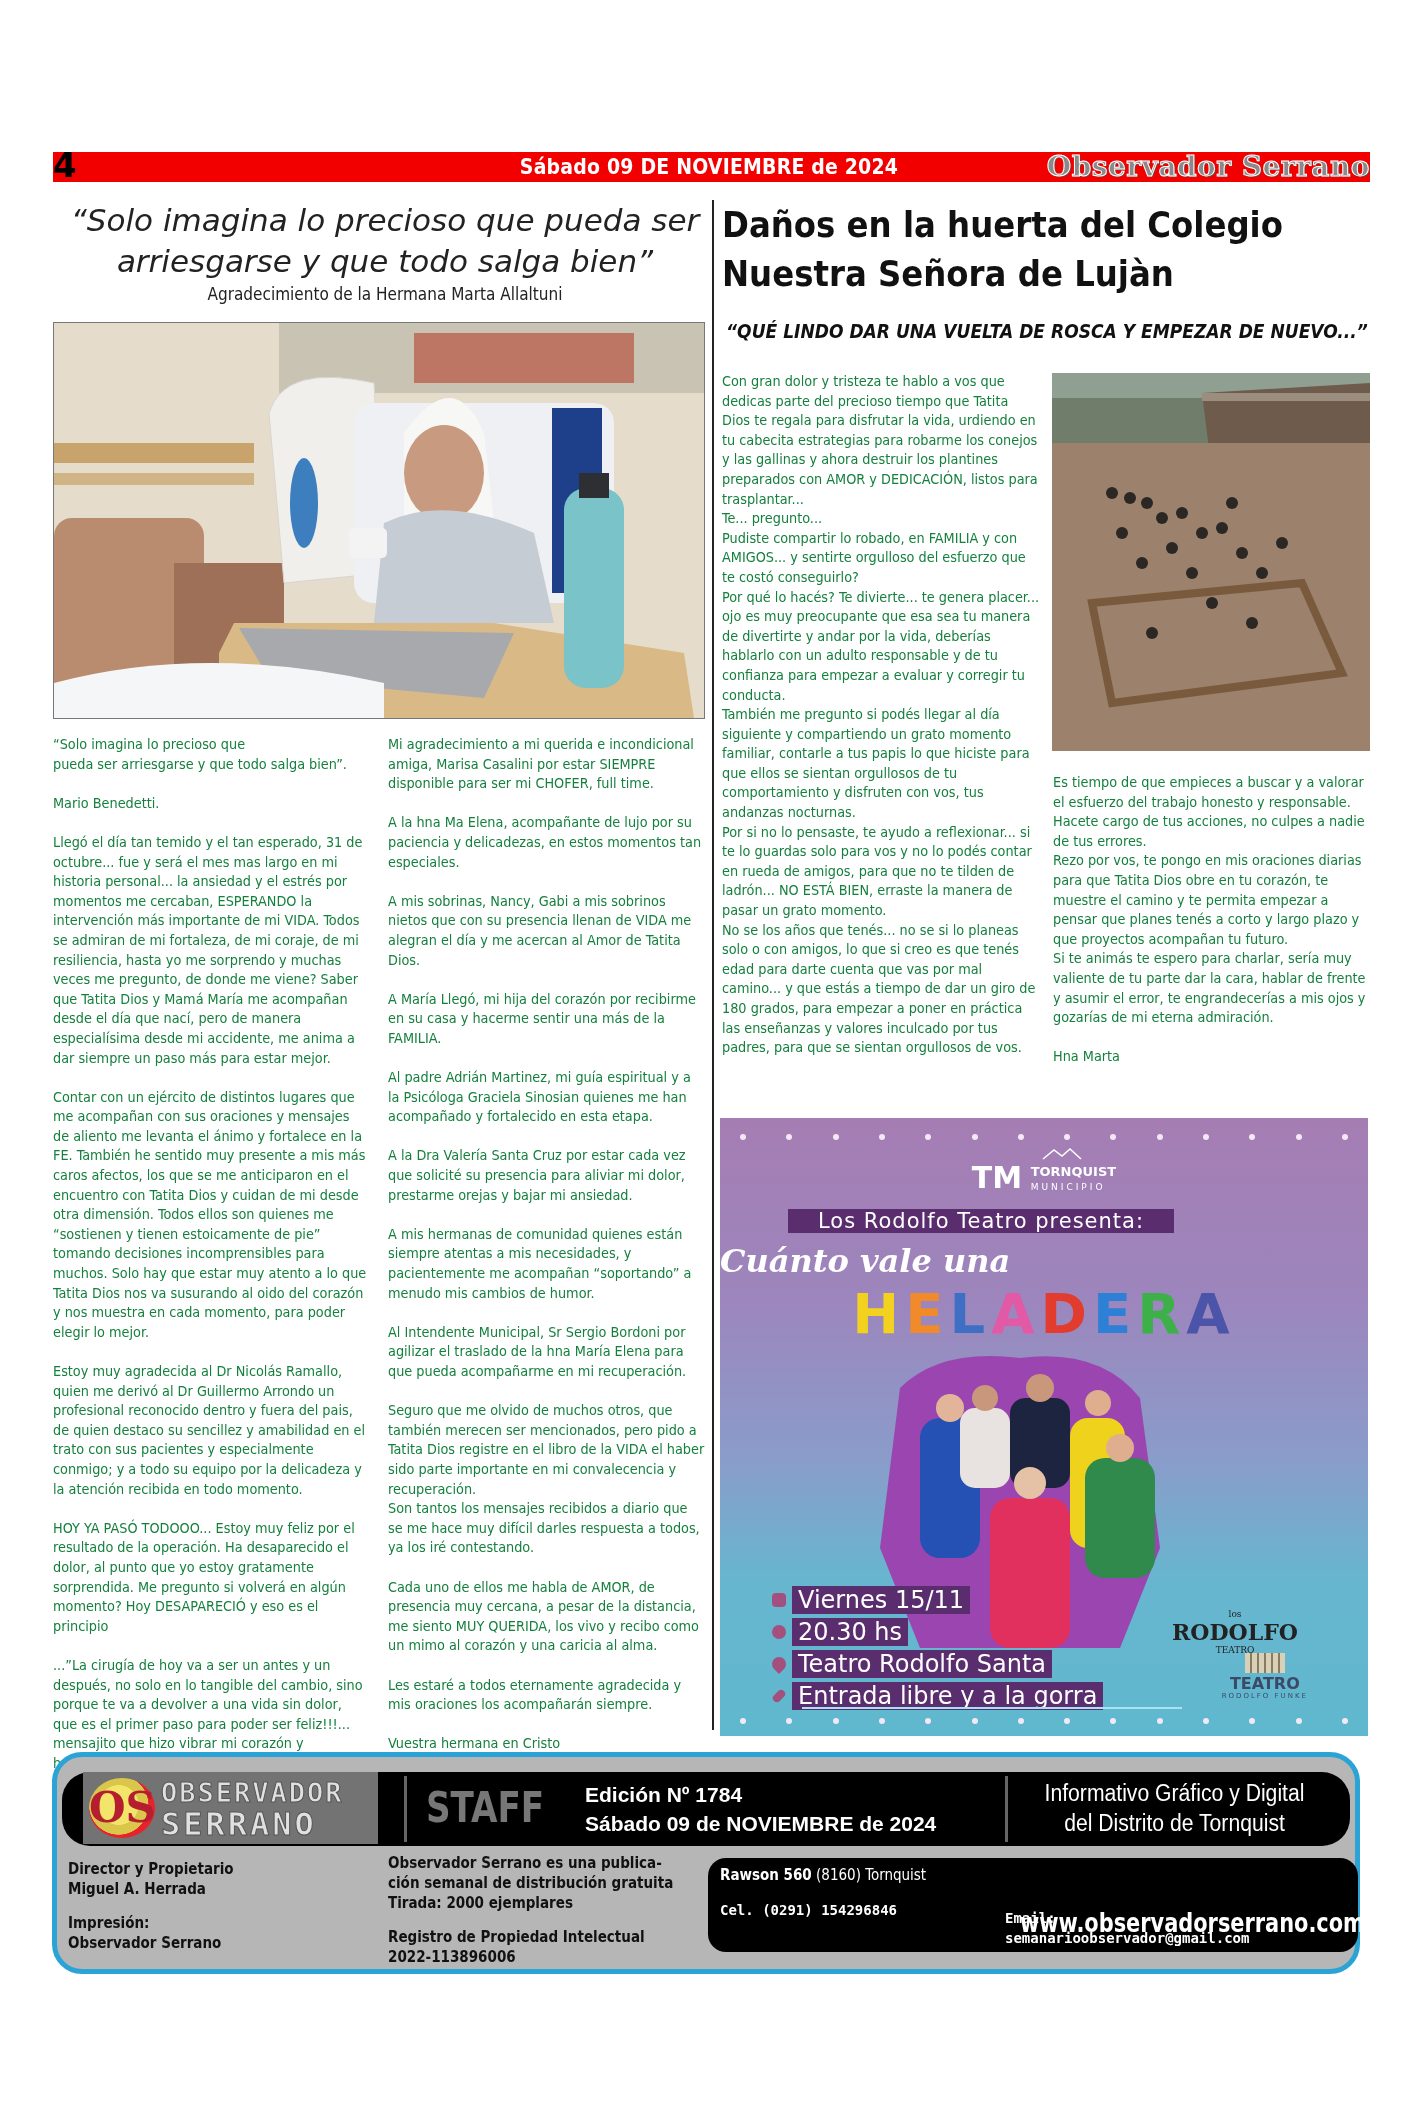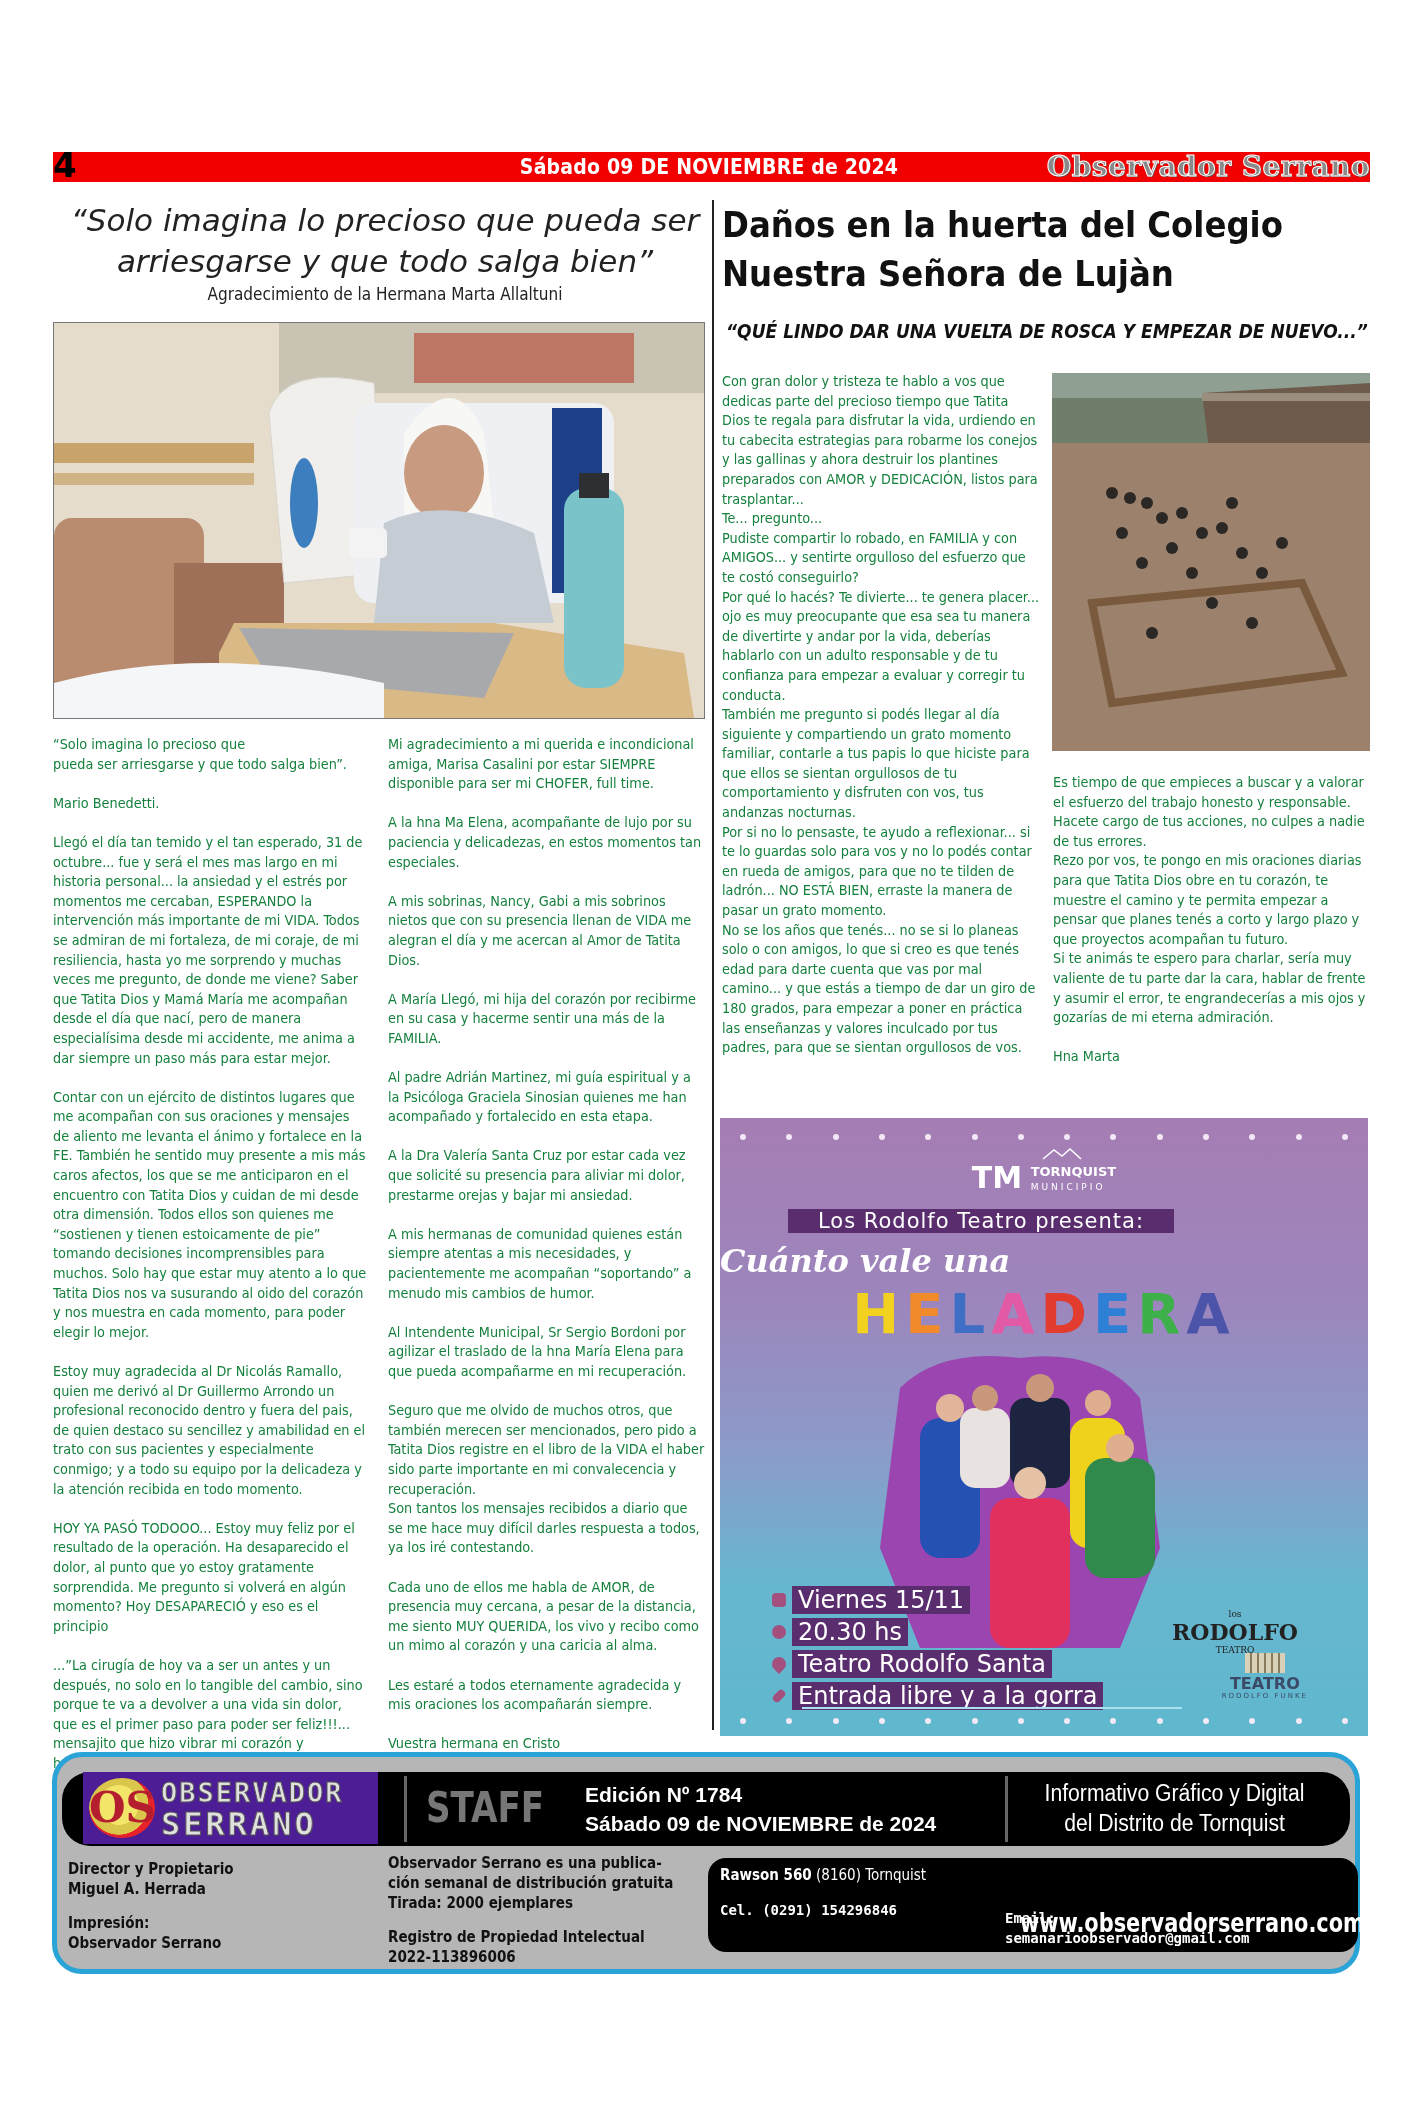--- a/index.html
+++ b/index.html
@@ -63,21 +63,21 @@
   #rod-logo small{display:block;font-size:9px;font-weight:normal;}
   #funke-logo{position:absolute;right:60px;top:535px;text-align:center;color:#3b4a66;}
   #funke-logo .b{width:40px;height:20px;margin:0 auto 3px auto;background:repeating-linear-gradient(90deg,#d9d0b8 0 5px,#8a7b5c 5px 7px);}
   #funke-logo .t{font:bold 16px "DejaVu Sans",sans-serif;line-height:16px;}
   #funke-logo .s{font:7px "DejaVu Sans",sans-serif;letter-spacing:2px;}
   #poster-line{position:absolute;left:82px;width:380px;top:589px;height:2px;background:#a8e2ee;}
 
   
   #staff-box{left:52px;top:1752px;width:1308px;height:222px;border:5px solid #2aa3d6;border-radius:30px;background:#b6b6b6;box-sizing:border-box;}
   #staff-bar{left:62px;top:1772px;width:1288px;height:74px;background:#000;border-radius:28px;}
-  #logo-box{left:83px;top:1772px;width:295px;height:72px;background:#4c1d95;overflow:hidden;}
+  #logo-box{left:83px;top:1772px;width:295px;height:72px;background:#737373;overflow:hidden;}
   #logo-os{position:absolute;left:6px;top:6px;width:66px;height:60px;border-radius:50%;background:radial-gradient(circle at 45% 45%,#f3e46a 0 40%,#d9c64b 41% 60%,#e8222a 61%);}
   #logo-os span{position:absolute;left:0;width:100%;top:6px;text-align:center;font:bold 42px "DejaVu Serif",serif;color:#b41e2e;line-height:48px;}
   #logo-t1{position:absolute;left:78px;top:6px;font:bold 27px "DejaVu Sans Mono",monospace;color:#e0e0e0;letter-spacing:2px;line-height:30px;-webkit-text-stroke:1px #555;}
   #logo-t2{position:absolute;left:78px;top:36px;font:bold 32px "DejaVu Sans Mono",monospace;color:#e0e0e0;letter-spacing:3px;line-height:32px;-webkit-text-stroke:1px #555;}
   #staff-sep1{left:404px;top:1776px;width:3px;height:66px;background:#666;}
   #staff-label{left:426px;top:1786px;font:bold 38px "DejaVu Sans Condensed","DejaVu Sans",sans-serif;color:#777;transform:scaleY(1.1);}
   #edicion{left:585px;top:1780px;font:bold 21px "Liberation Sans",sans-serif;color:#fff;line-height:29px;}
   #staff-sep2{left:1005px;top:1776px;width:3px;height:66px;background:#666;}
   #informativo{left:1012px;top:1778px;width:325px;text-align:center;font:23px "Liberation Sans",sans-serif;color:#fff;line-height:30px;transform:scaleX(0.92);}
   .fcol{font:bold 15px "DejaVu Sans Condensed","DejaVu Sans",sans-serif;color:#111;line-height:20px;}

